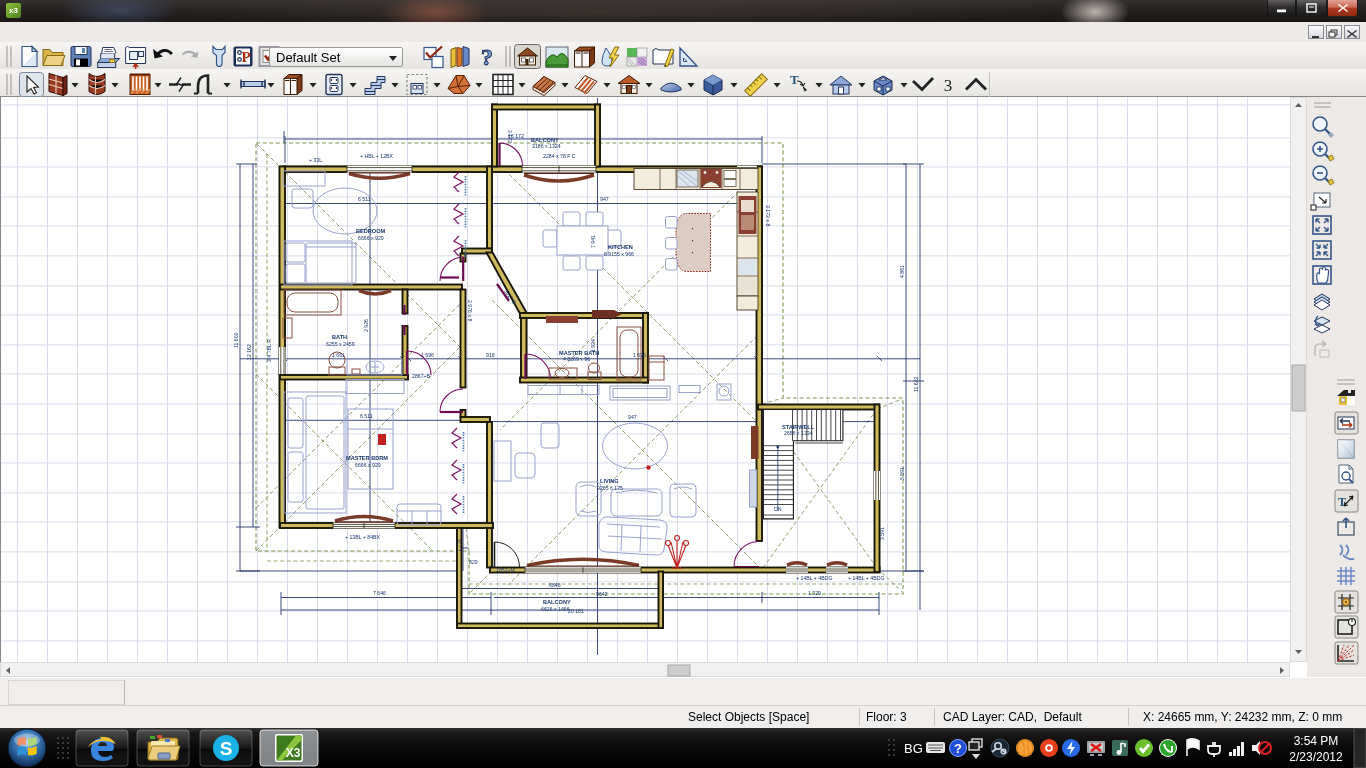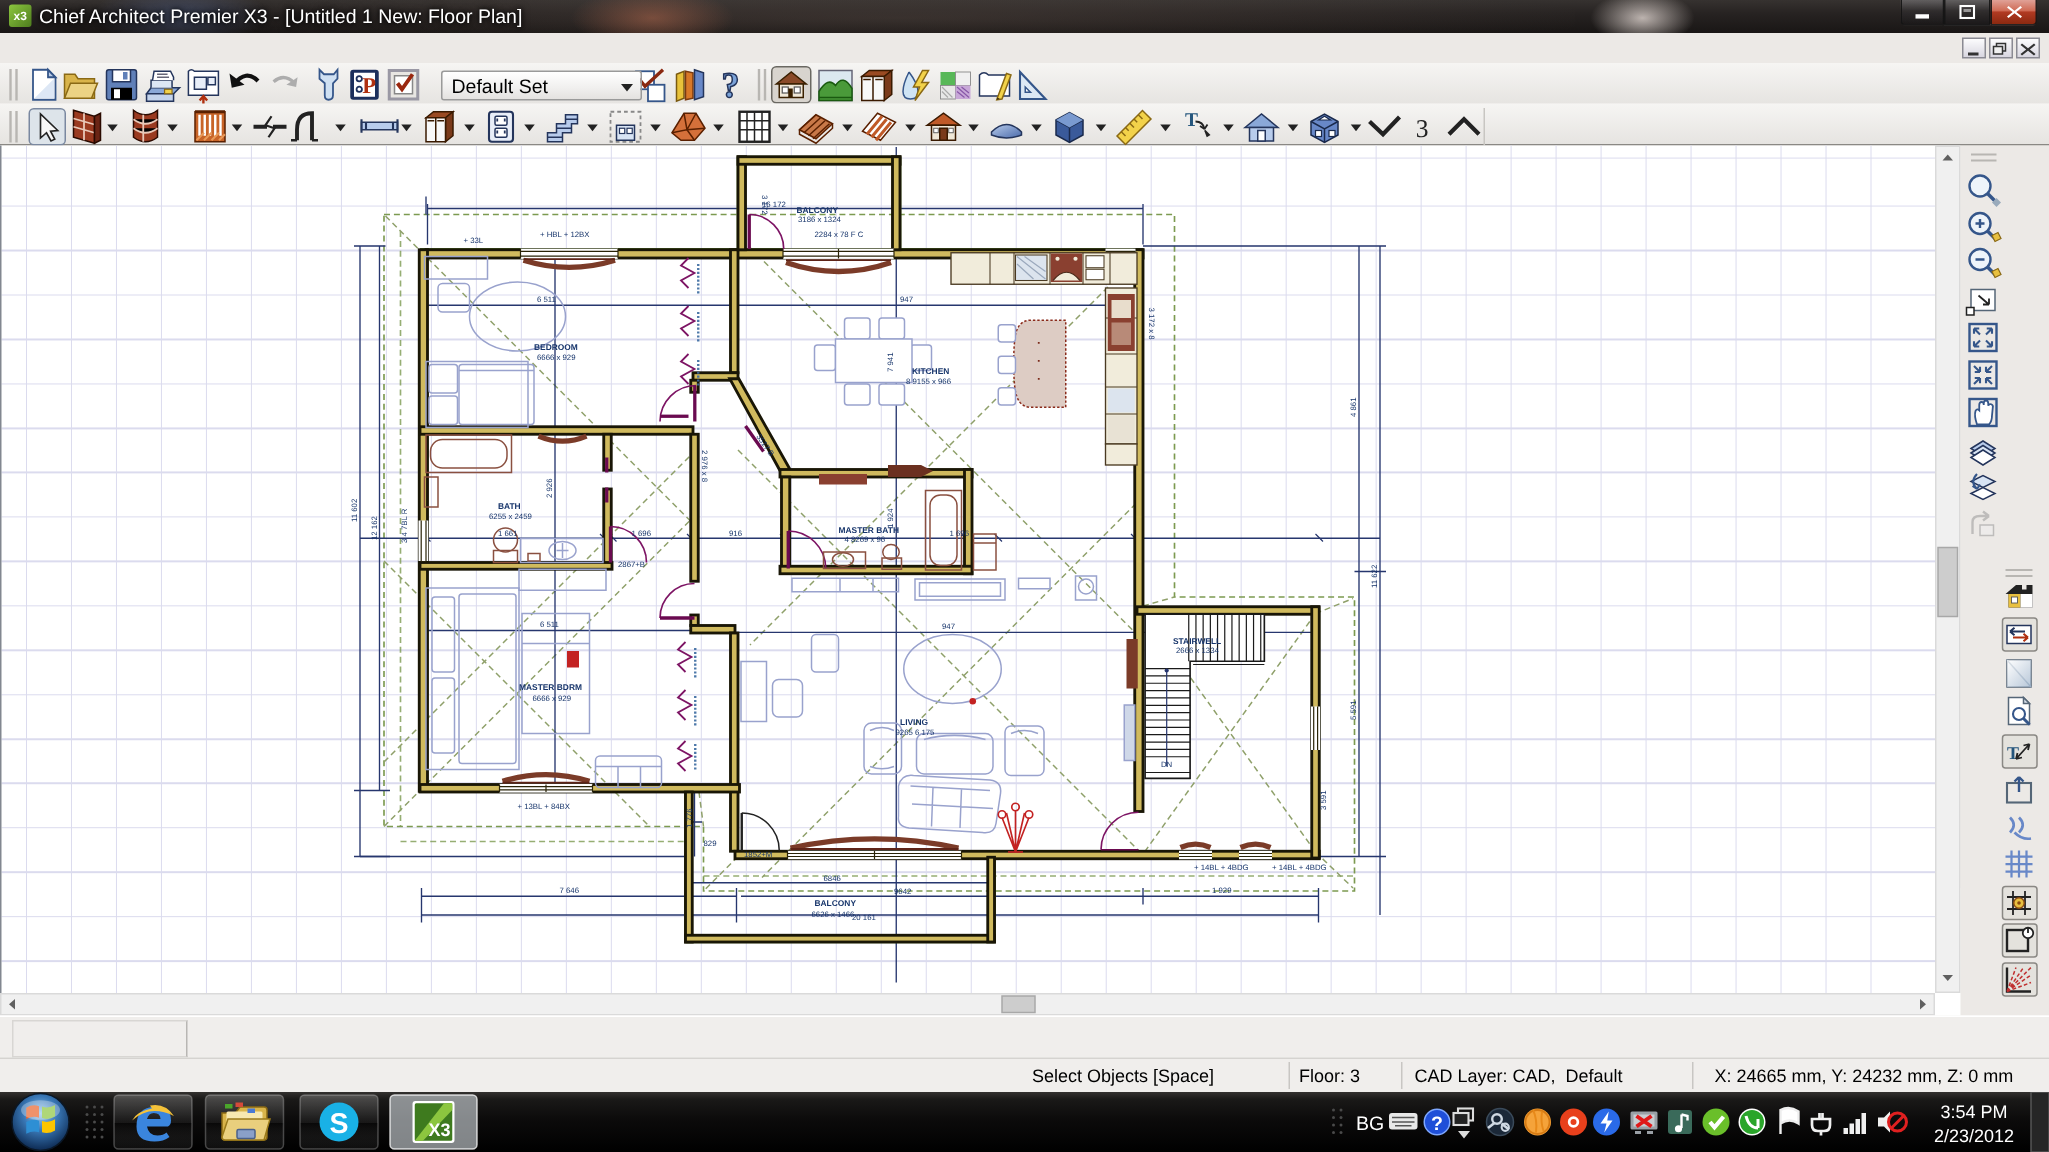--- a/index.html
+++ b/index.html
@@ -25,21 +25,21 @@
 #mdiicon{position:absolute;left:9px;top:3px;width:15px;height:13px;border:1px solid #3a5a8a;background:#e8f0fa;}
 #mdiicon:before{content:"";position:absolute;left:1px;top:1px;width:11px;height:3px;background:#7a9aca;}
 #mdibtns{position:absolute;right:6px;top:25px;height:14px;}
 .mdib{position:absolute;top:0;width:16px;height:14px;border:1px solid #8a8a93;background:linear-gradient(to bottom,#fcfcfd,#d8d6e0);box-sizing:border-box;}
 
 #tb1{position:absolute;left:0;top:42px;width:1366px;height:27px;background:linear-gradient(to bottom,#f6f5f3,#e6e4e1);}
 #tb2{position:absolute;left:0;top:69px;width:1366px;height:28px;background:linear-gradient(to bottom,#f6f5f3,#e6e4e1);border-bottom:1px solid #8a8884;box-sizing:border-box;}#tb2 svg{position:relative;top:1px;}
 
 .tbsvg{position:absolute;left:0;top:0;}
 
-#combo{position:absolute;left:294px;top:47px;width:134px;height:20px;background:linear-gradient(to bottom,#fff,#f0efee 60%,#e4e2e0);border:1px solid #9a9a9a;border-radius:2px;box-sizing:border-box;}
+#combo{position:absolute;left:269px;top:47px;width:134px;height:20px;background:linear-gradient(to bottom,#fff,#f0efee 60%,#e4e2e0);border:1px solid #9a9a9a;border-radius:2px;box-sizing:border-box;}
 #combo .ct{position:absolute;left:6px;top:2px;font-size:13px;color:#000;}
 #combo .ca{position:absolute;right:5px;top:8px;width:0;height:0;border-left:4px solid transparent;border-right:4px solid transparent;border-top:5px solid #222;}
 
 #canvas{position:absolute;left:0;top:97px;width:1290px;height:565px;background-color:#fff;
  background-image:repeating-linear-gradient(to right,transparent 0,transparent 29px,#dbdbee 29px,#dbdbee 30px),repeating-linear-gradient(to bottom,transparent 0,transparent 28.6px,#dbdbee 28.6px,#dbdbee 29.6px);
  background-position:-13px 11.4px;
  border-left:1px solid #828790;box-sizing:border-box;overflow:hidden;}
 
 #vscroll{position:absolute;left:1290px;top:97px;width:17px;height:565px;background:#f0f0f0;border:1px solid #dadada;box-sizing:border-box;}
 #hscroll{position:absolute;left:0;top:662px;width:1290px;height:15px;background:#f0f0f0;border:1px solid #dadada;box-sizing:border-box;}
@@ -56,21 +56,20 @@
 </style>
 </head>
 <body>
 <div id="app">
   <div id="titlebar">
     <div class="blur4"></div>
       <div class="blur1"></div>
       <div class="blur2"></div>
       <div class="blur3"></div>
     <div id="appicon">x3</div>
-    <div id="title-text">Chief Architect Premier X3 - [Untitled 1 New: Floor Plan]</div>
     <div id="winbtns">
       <div class="wb" id="wb-min">
           <svg width="12" height="9">
             <rect x="1" y="6" width="9" height="3" fill="#fff"></rect>
           </svg>
         </div>
       <div class="wb" id="wb-max">
           <svg width="12" height="10">
             <rect x="1" y="1" width="9" height="8" fill="none" stroke="#fff" stroke-width="1.4"></rect>
             <rect x="3" y="3" width="5" height="2" fill="#fff" opacity=".5"></rect>

